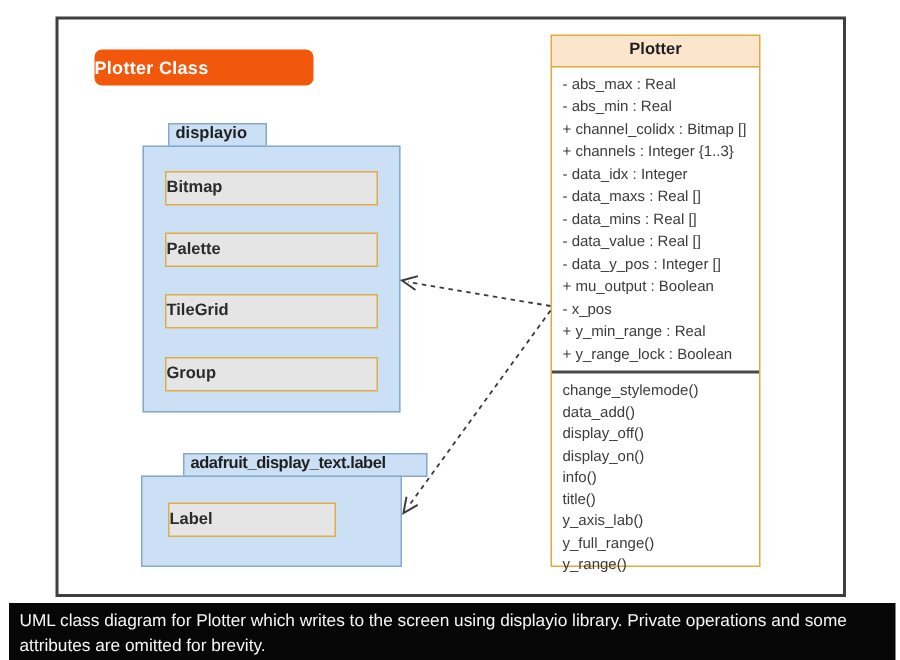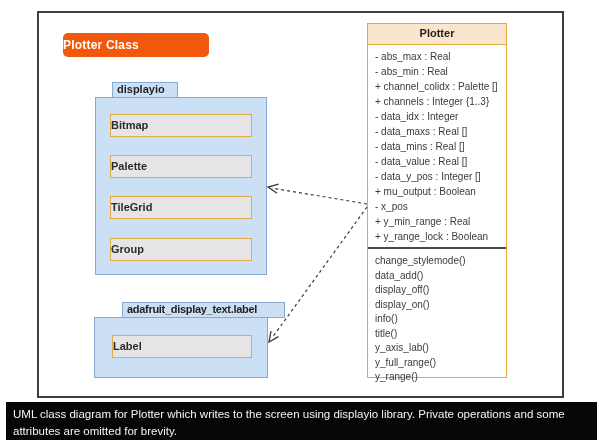--- a/index.html
+++ b/index.html
@@ -15,21 +15,21 @@
            line-height:13px;}
   .tab1{left:112px;top:82px;width:66px;height:16px;}
   .tab2{left:94px;top:302px;width:163px;height:16px;letter-spacing:-0.3px;margin-left:28px;}
   .pkg-body{position:absolute;background:#CCE0F5;border:1px solid #88A9CE;box-sizing:border-box;}
   .body1{left:95px;top:97px;width:172px;height:178px;}
   .body2{left:94px;top:317px;width:174px;height:61px;}
   .cls{position:absolute;width:142px;height:23px;background:#e5e5e5;border:1.5px solid #E0AC49;
        box-sizing:border-box;font-weight:bold;font-size:11px;color:#2b2b2b;
        line-height:20px;}
   .c0{left:110px;top:114px;} .c1{left:110px;top:155px;} .c2{left:110px;top:196px;}
-  .c3{left:110px;top:238px;} .c4{left:112px;top:335px;width:140px;}
+  .c3{left:110px;top:238px;} .c4{left:112px;top:335px;width:112px;}
   .plotter{position:absolute;left:367px;top:23px;width:140px;height:355px;background:#ffffff;
            border:1.5px solid #E3A93F;box-sizing:border-box;display:flex;flex-direction:column;}
   .p-header{height:20px;background:#FCE5CD;border-bottom:1.5px solid #E3A93F;font-weight:bold;
             font-size:11px;color:#1f1f1f;text-align:center;line-height:19px;flex:0 0 auto;}
   .p-attrs{padding:4px 2px 2px 7px;flex:0 0 auto;}
   .p-attrs .row{height:15px;line-height:15px;font-size:10px;color:#3b3b3b;white-space:nowrap;}
   .p-sep{border-top:2px solid #4a4a4a;margin:1px 0 0 0;flex:0 0 auto;}
   .p-methods{padding:5px 2px 0 7px;flex:1 1 auto;}
   .p-methods .row{height:14.5px;line-height:14.5px;font-size:10px;color:#3b3b3b;white-space:nowrap;}
   .arrows{position:absolute;left:0;top:0;pointer-events:none;}
@@ -54,21 +54,21 @@
 
   <div class="pkg-tab tab2">adafruit_display_text.label</div>
   <div class="pkg-body body2"></div>
   <div class="cls c4">Label</div>
 
   <div class="plotter">
     <div class="p-header">Plotter</div>
     <div class="p-attrs">
       <div class="row">- abs_max : Real</div>
       <div class="row">- abs_min : Real</div>
-      <div class="row">+ channel_colidx : Palette []</div>
+      <div class="row">+ channel_colidx : Bitmap []</div>
       <div class="row">+ channels : Integer {1..3}</div>
       <div class="row">- data_idx : Integer</div>
       <div class="row">- data_maxs : Real []</div>
       <div class="row">- data_mins : Real []</div>
       <div class="row">- data_value : Real []</div>
       <div class="row">- data_y_pos : Integer []</div>
       <div class="row">+ mu_output : Boolean</div>
       <div class="row">- x_pos</div>
       <div class="row">+ y_min_range : Real</div>
       <div class="row">+ y_range_lock : Boolean</div>

